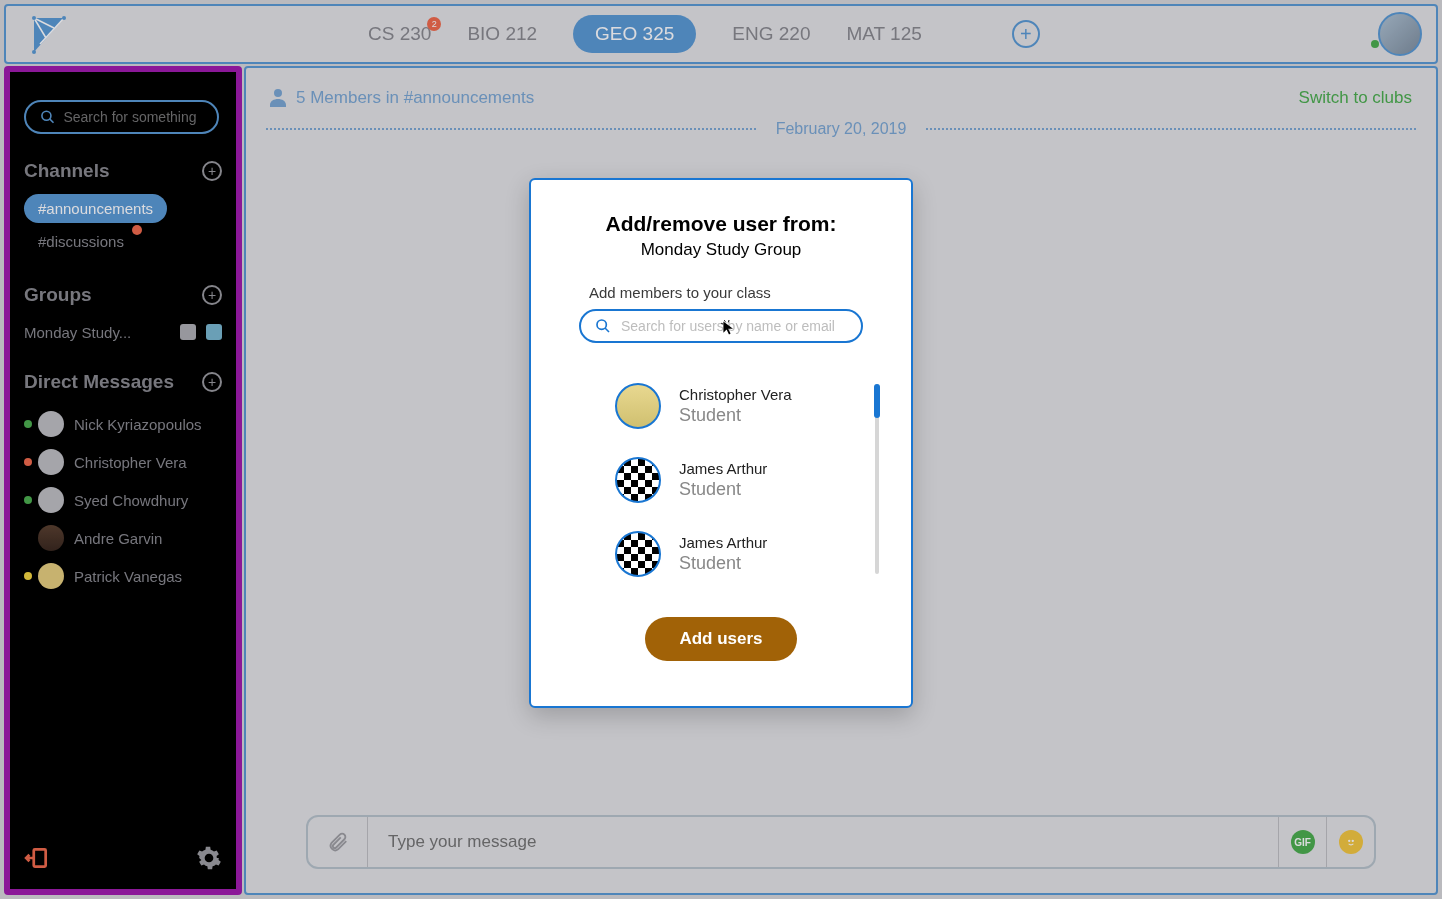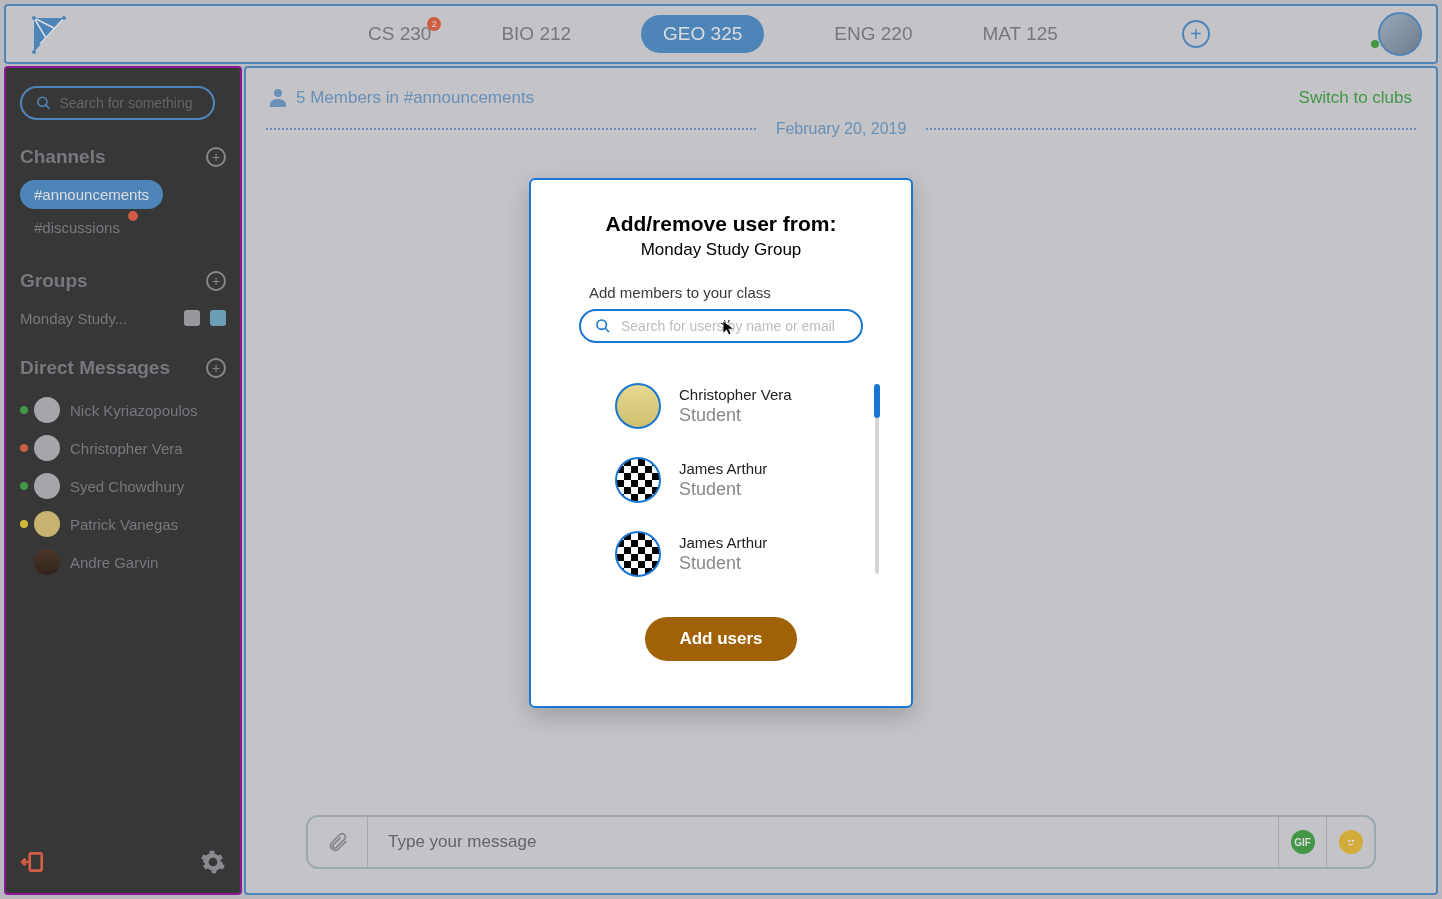--- a/index.html
+++ b/index.html
@@ -2,30 +2,30 @@
 <html><head>
   <meta charset="utf-8">
   <style>
     * { box-sizing: border-box; margin: 0; padding: 0; font-family: -apple-system, BlinkMacSystemFont, "Segoe UI", Helvetica, Arial, sans-serif; }
     body { width: 1442px; height: 899px; background: #d9d9db; overflow: hidden; position: relative; }
     
     
     .topbar { position: absolute; top: 4px; left: 4px; right: 4px; height: 60px; background: #e4e4e6; border: 2px solid #5b9bd5; border-radius: 4px; display: flex; align-items: center; }
     .logo { margin-left: 22px; display: flex; align-items: center; }
     .logo svg { width: 40px; height: 40px; }
-    .classes { display: flex; align-items: center; margin-left: 300px; gap: 70px; }
+    .classes { display: flex; align-items: center; margin-left: 300px; gap: 36px; }
     .class-pill { color: #8a8a90; font-size: 19px; cursor: pointer; position: relative; }
     .class-pill.active { background: #5b9bd5; color: #fff; padding: 8px 22px; border-radius: 24px; }
     .class-badge { position: absolute; top: -6px; right: -10px; width: 14px; height: 14px; border-radius: 50%; background: #f26b4e; color: #fff; font-size: 9px; display: flex; align-items: center; justify-content: center; }
     .add-class { margin-left: 54px; width: 28px; height: 28px; border: 2px solid #5b9bd5; border-radius: 50%; display: flex; align-items: center; justify-content: center; color: #5b9bd5; cursor: pointer; font-size: 20px; }
     .avatar-top { position: absolute; right: 14px; top: 50%; transform: translateY(-50%); width: 44px; height: 44px; border-radius: 50%; border: 2px solid #5b9bd5; background: linear-gradient(135deg, #b0c4d4, #8090a0); }
     .presence-dot { position: absolute; right: 57px; top: 50%; transform: translateY(6px); width: 8px; height: 8px; border-radius: 50%; background: #4caf50; }
     
     
-    .sidebar { position: absolute; top: 66px; left: 4px; width: 238px; height: 829px; background: #404040; border: 2px solid #a21caf; border-radius: 4px; padding: 18px 14px; }
+    .sidebar { position: absolute; top: 66px; left: 4px; width: 238px; height: 829px; background: #000000; border: 6px solid #a21caf; border-radius: 4px; padding: 28px 14px; }
     .search-box { width: 195px; height: 34px; border: 2px solid #5b9bd5; border-radius: 20px; display: flex; align-items: center; padding: 0 14px; margin-bottom: 26px; }
     .search-box svg { width: 18px; height: 18px; }
     .search-box input { border: none; background: transparent; outline: none; font-size: 14px; color: #8a8a90; margin-left: 8px; width: 100%; }
     .section-hdr { display: flex; align-items: center; justify-content: space-between; margin-bottom: 12px; }
     .section-hdr h3 { color: #8a8a90; font-size: 19px; font-weight: 600; }
     .section-hdr .plus-btn { width: 20px; height: 20px; border: 2px solid #9b9ba0; border-radius: 50%; display: flex; align-items: center; justify-content: center; color: #9b9ba0; font-size: 14px; cursor: pointer; }
     .channel-item { padding: 6px 14px; color: #8a8a90; font-size: 15px; cursor: pointer; border-radius: 16px; margin-bottom: 4px; position: relative; display: inline-block; }
     .channel-item.active { background: #5b9bd5; color: #fff; }
     .channel-item .dot-badge { position: absolute; top: -2px; right: -4px; width: 10px; height: 10px; border-radius: 50%; background: #f26b4e; }
     .group-item { display: flex; justify-content: space-between; color: #8a8a90; font-size: 15px; padding: 6px 0; cursor: pointer; }
@@ -162,28 +162,28 @@
         <span class="status" style="background:#f26b4e"></span>
         <span class="avatar"></span>
         <span class="name">Christopher Vera</span>
       </div>
     <div class="dm-item">
         <span class="status" style="background:#4caf50"></span>
         <span class="avatar"></span>
         <span class="name">Syed Chowdhury</span>
       </div>
     <div class="dm-item">
+        <span class="status"></span>
+        <span class="avatar" style="background:linear-gradient(#5a4030,#3a2820)"></span>
+        <span class="name">Andre Garvin</span>
+      </div>
+    <div class="dm-item">
         <span class="status" style="background:#f5d742"></span>
         <span class="avatar" style="background:#e8d080"></span>
         <span class="name">Patrick Vanegas</span>
-      </div>
-    <div class="dm-item">
-        <span class="status"></span>
-        <span class="avatar" style="background:linear-gradient(#5a4030,#3a2820)"></span>
-        <span class="name">Andre Garvin</span>
       </div>
   </div>
 
   <div class="sidebar-bottom">
     <div class="logout-icon">
       <svg width="26" height="26" viewBox="0 0 24 24" fill="none" stroke="#f26b4e" stroke-width="2.5">
           <rect x="9" y="4" width="11" height="16" rx="1"></rect>
           <path d="M9 12 H2 M5 9 L2 12 L5 15"></path>
         </svg>
     </div>

